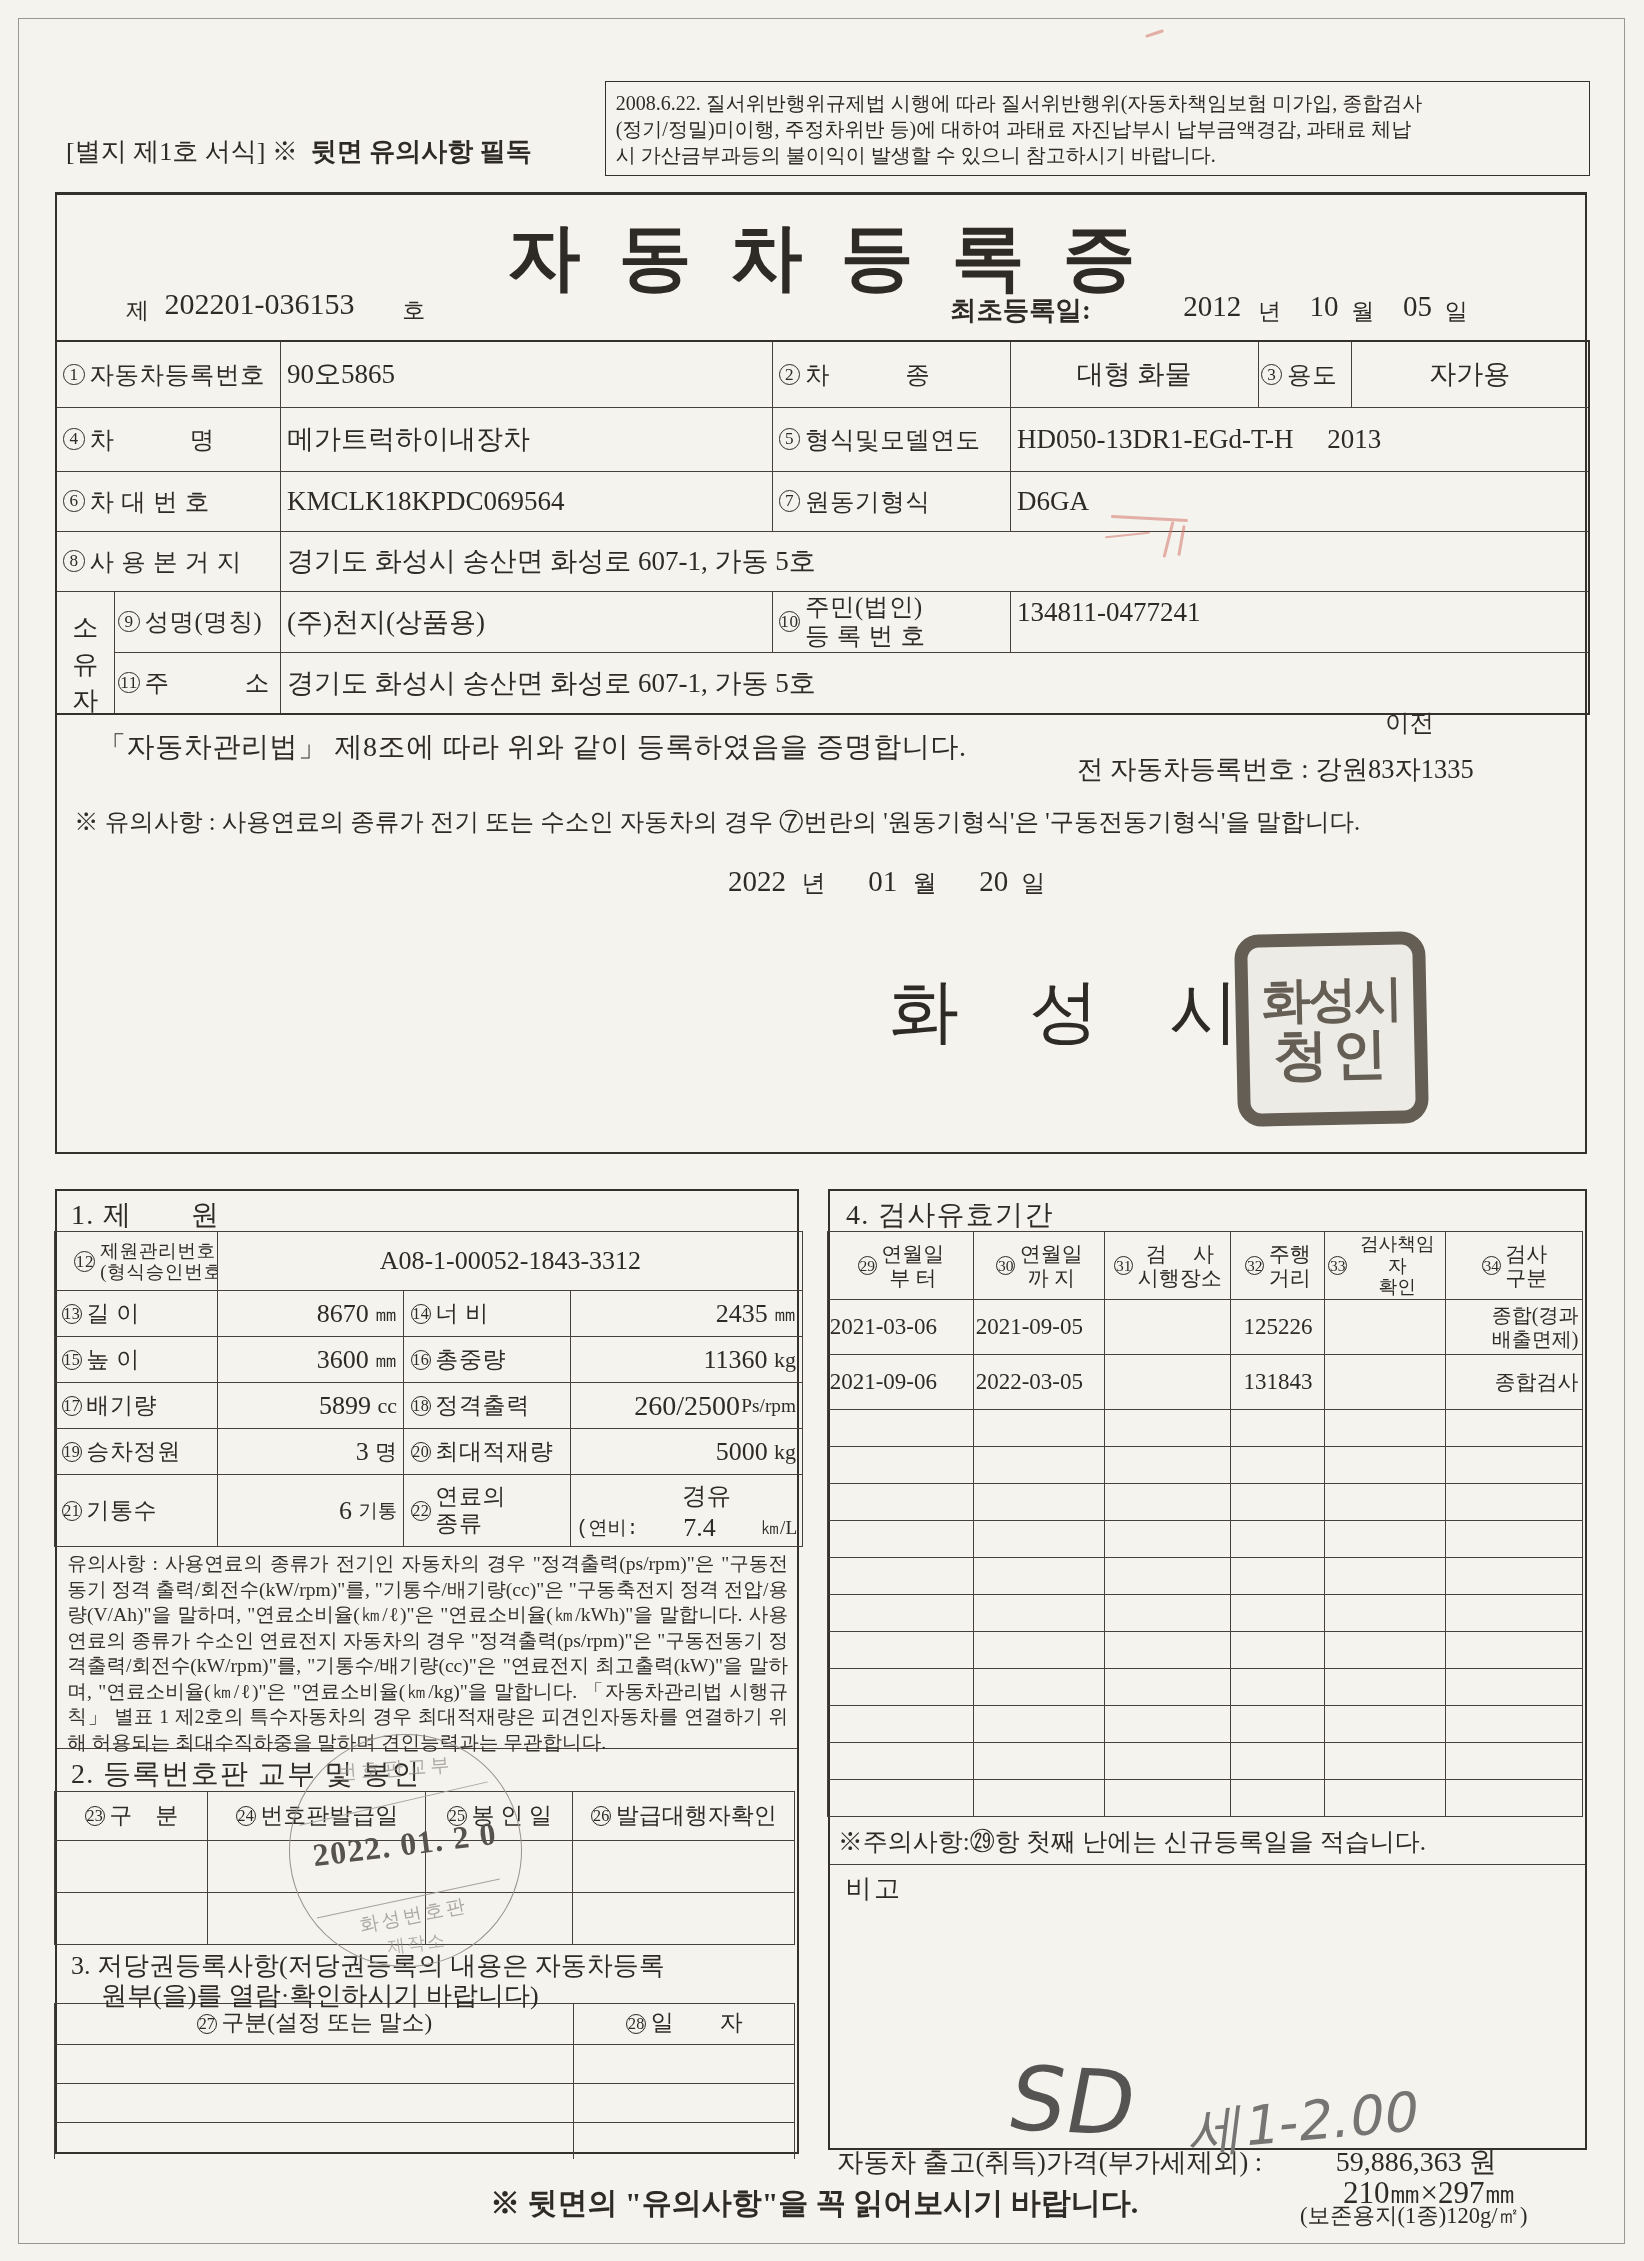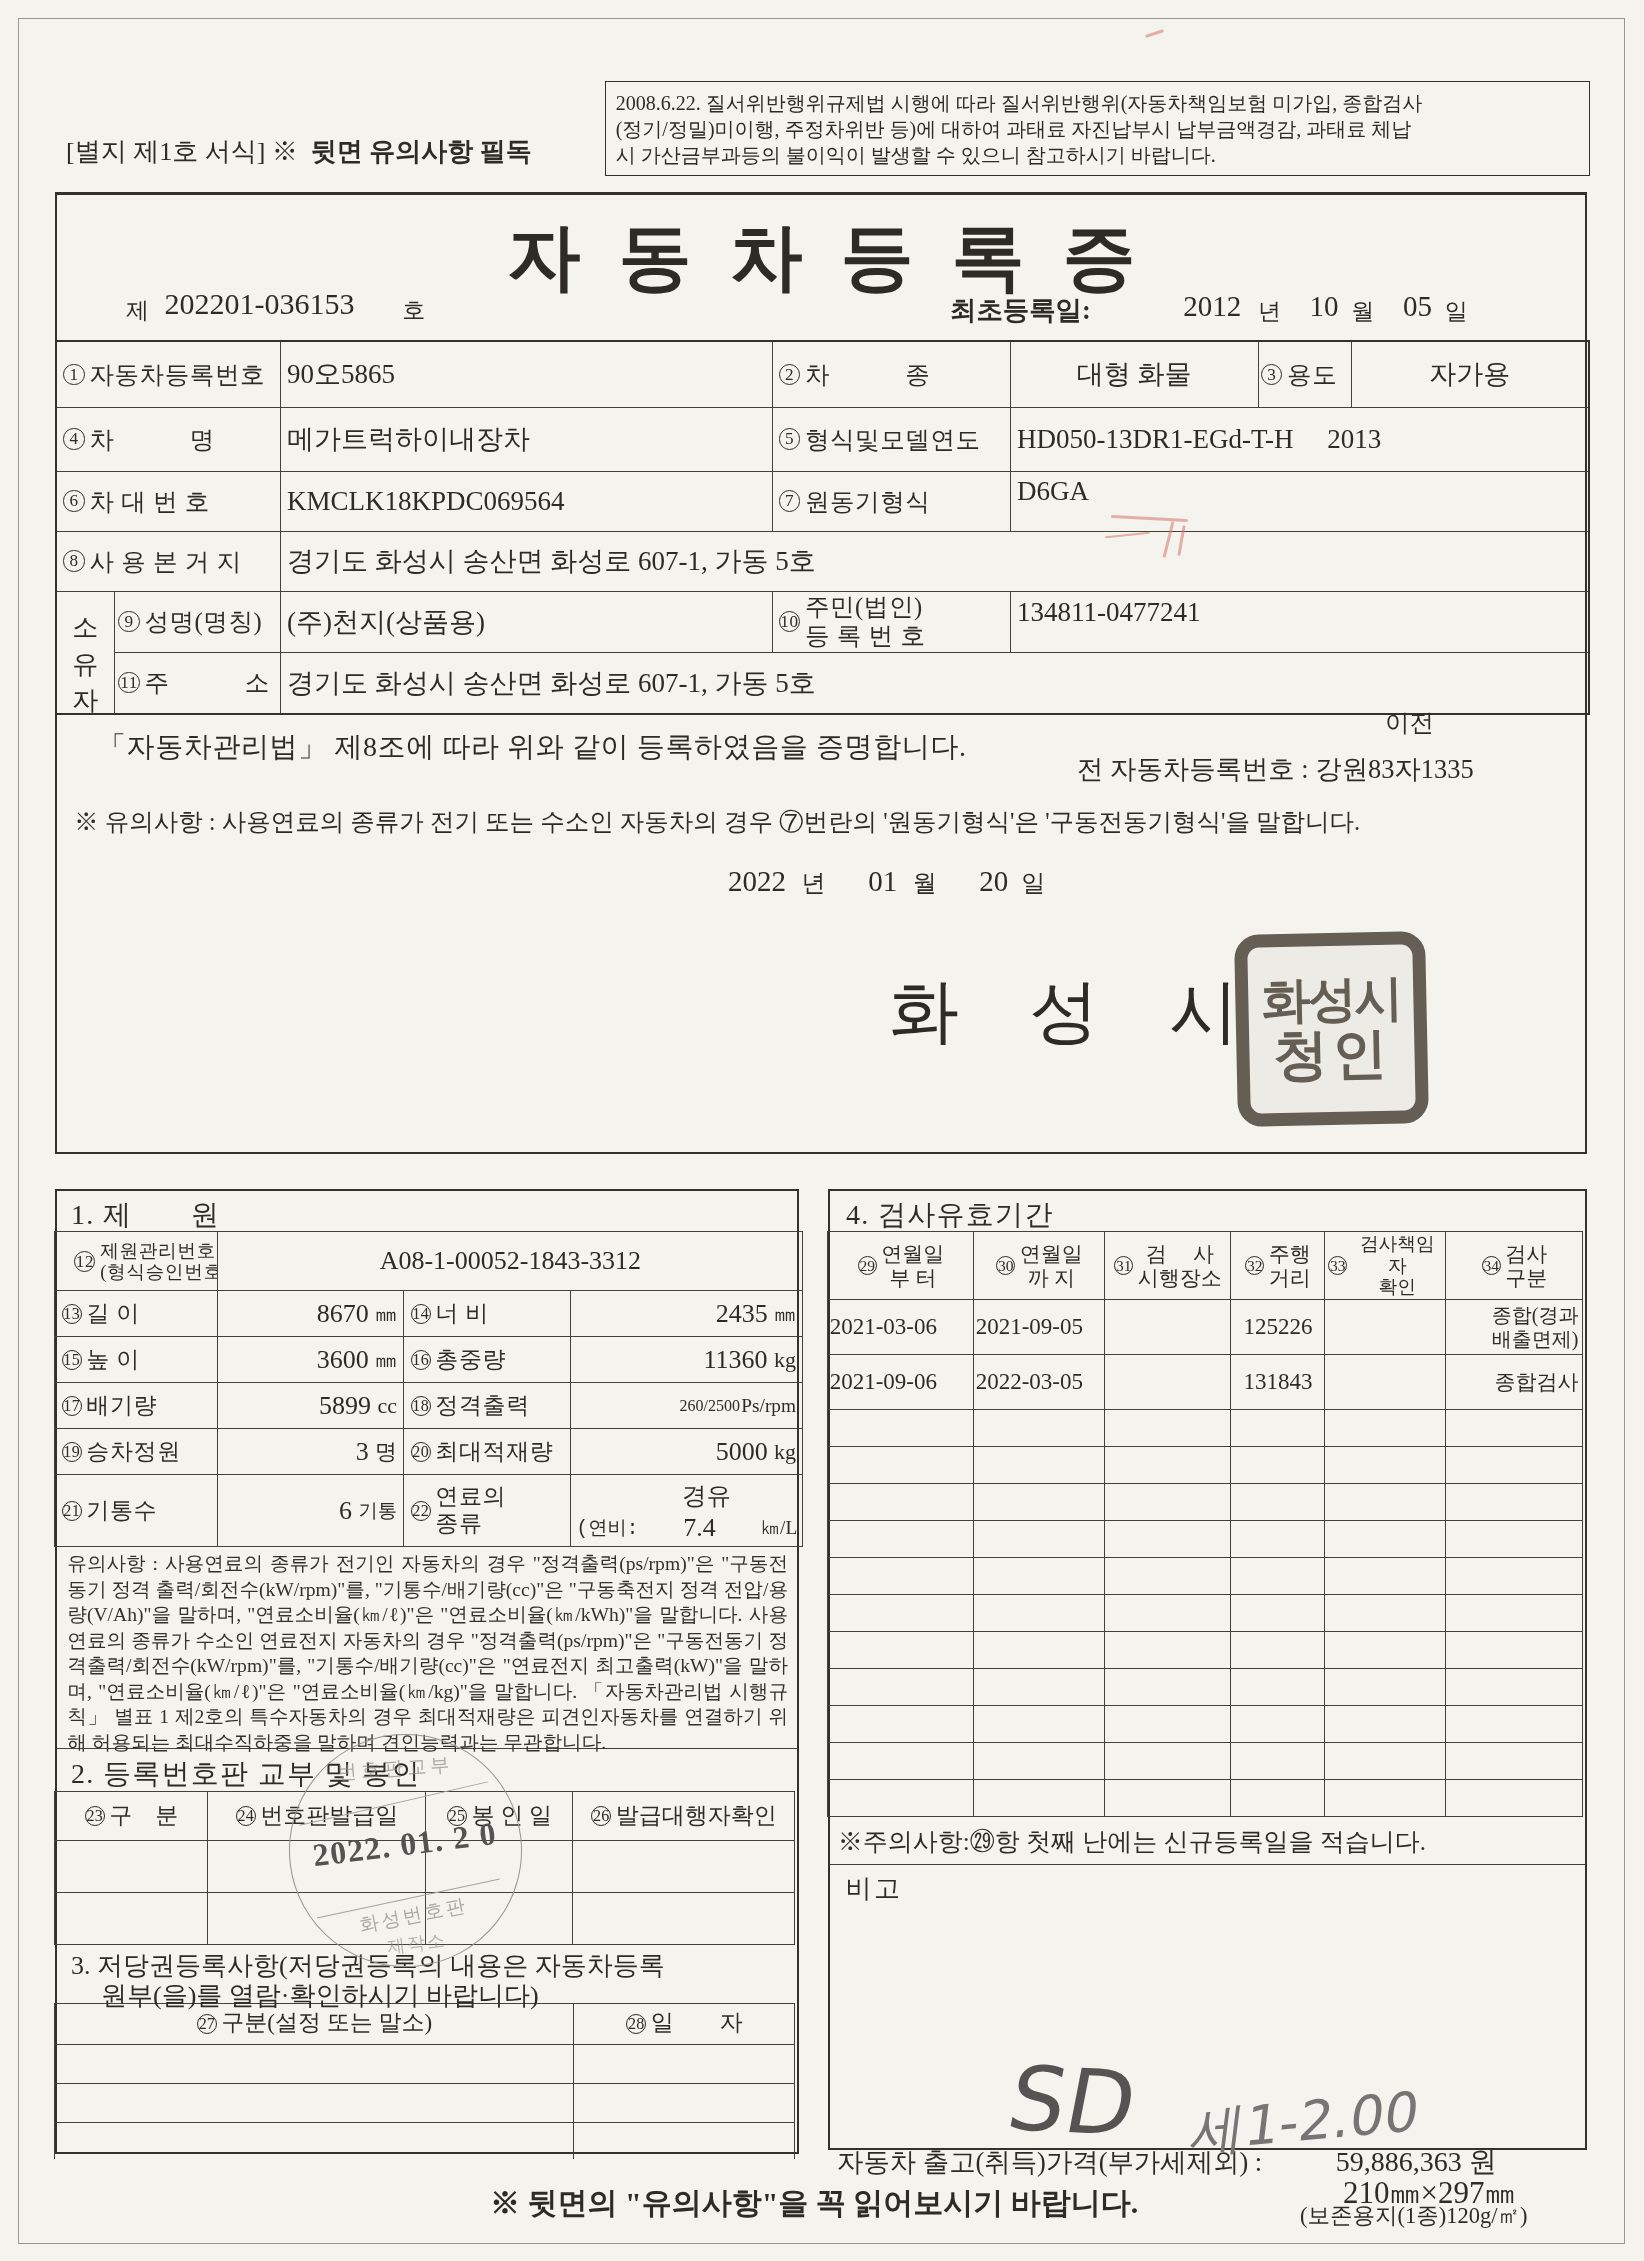--- a/index.html
+++ b/index.html
@@ -141,21 +141,21 @@
               <span>차 대 번 호</span>
             </span>
       </td>
       <td class="val">KMCLK18KPDC069564</td>
       <td class="lab">
         <span class="row-flex">
               <span class="circ">7</span>
               <span>원동기형식</span>
             </span>
       </td>
-      <td colspan="3" class="val" style="vertical-align:top;padding-top:4px;">D6GA</td>
+      <td colspan="3" class="val" style="vertical-align:top;padding-top:14px;">D6GA</td>
     </tr>
     <tr style="height:60px">
       <td colspan="2" class="lab">
         <span class="row-flex">
               <span class="circ">8</span>
               <span>사 용 본 거 지</span>
             </span>
       </td>
       <td colspan="5" class="val">경기도 화성시 송산면 화성로 607-1, 가동 5호</td>
     </tr>
@@ -313,21 +313,21 @@
               </span>
             </td>
         <td class="lab">
               <span class="row-flex" style="font-size:23px;">
                 <span class="circ">18</span>
                 <span>정격출력</span>
               </span>
             </td>
         <td>
               <span class="row-flex">
-                <span class="num-val" style="font-size:16px;">260/2500</span>
+                <span class="num-val" style="font-size:28px;">260/2500</span>
                 <span class="unit" style="font-size:19.3px;margin-left:1.3px;">Ps/rpm</span>
               </span>
             </td>
       </tr>
       <tr style="height:46px">
         <td class="lab">
               <span class="row-flex" style="font-size:23px;">
                 <span class="circ">19</span>
                 <span>승차정원</span>
               </span>

